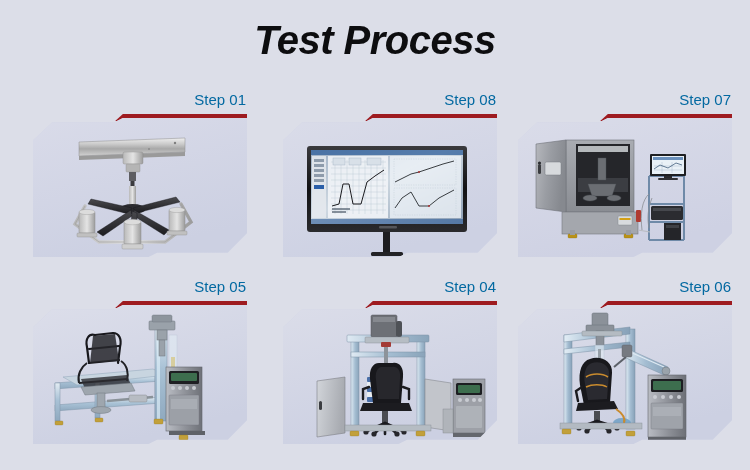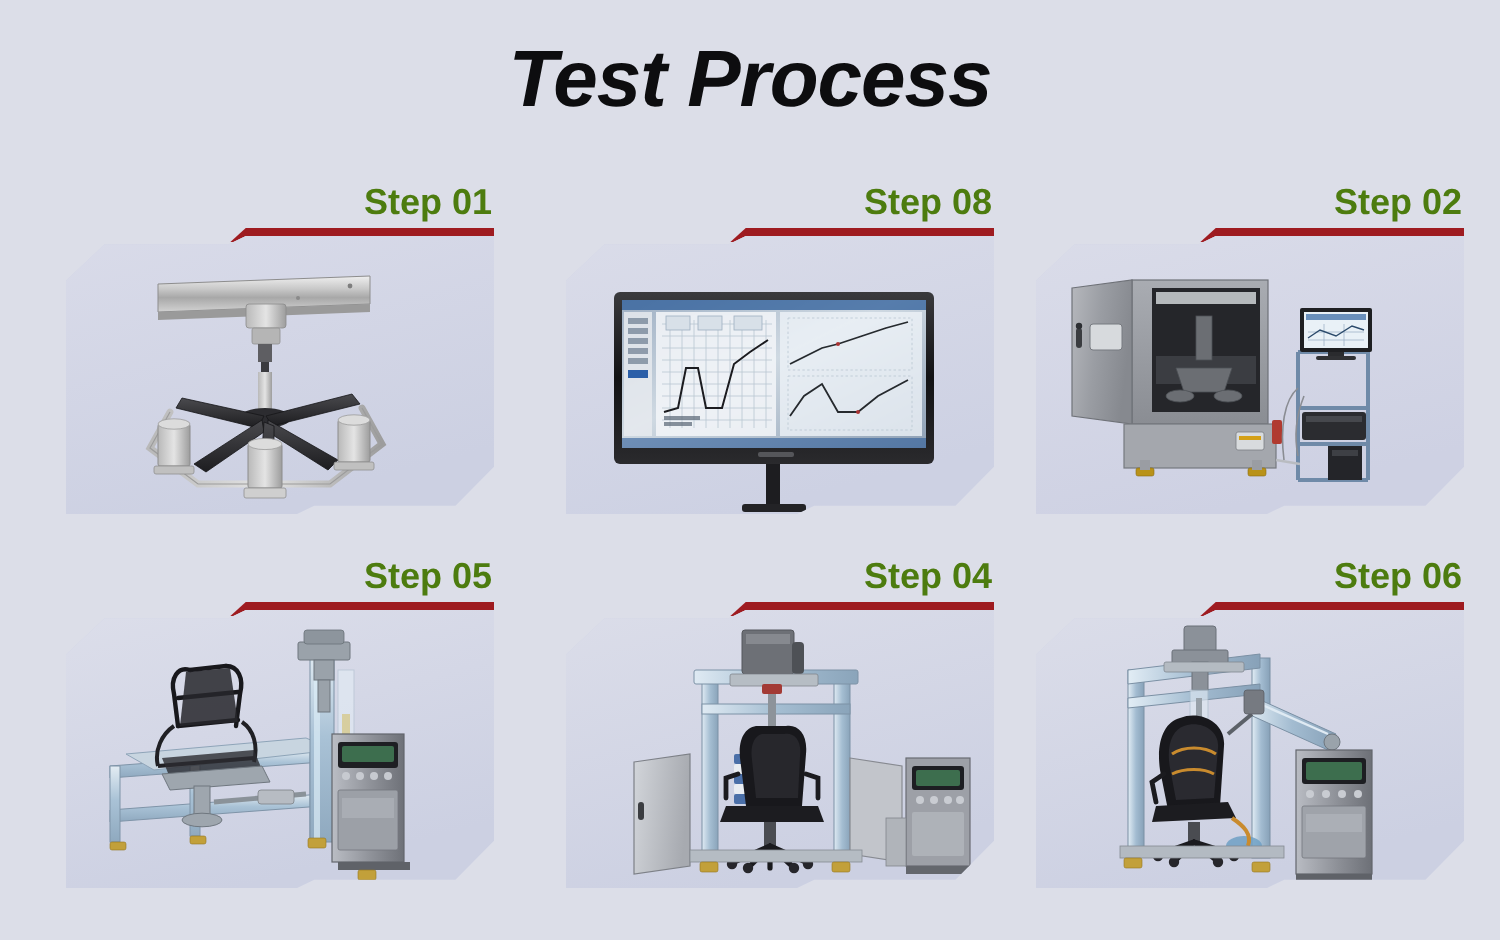--- a/index.html
+++ b/index.html
@@ -38,23 +38,23 @@
   }
   .col-0 { left: 0px; }
   .col-1 { left: 250px; }
   .col-2 { left: 485px; }
   .row-0 { top: 0px; }
   .row-1 { top: 187px; }
 
   .step-label {
     position: absolute;
     top: 0; right: 1px;
-    font-size: 18px;
-    font-weight: bold;
-    color: #4d7c0f;
+    font-size: 15px;
+    font-weight: normal;
+    color: #0369a1;
     letter-spacing: 0px;
     line-height: 1;
   }
 
   .accent-bar {
     position: absolute;
     top: 22px; left: 0; right: 0;
     height: 7px;
     background: #9e1b20;
     clip-path: polygon(42% 0, 100% 0, 100% 100%, 38.4% 100%);
@@ -230,21 +230,21 @@
               <circle cx="146" cy="88" r="1"></circle>
           </g>
 
           <rect x="96" y="108" width="18" height="2.5" rx="1" fill="#55565a"></rect>
         </svg>
       </div>
     </div>
   </div>
 
   <div class="step-card col-2 row-0">
-    <div class="step-label">Step 02</div>
+    <div class="step-label">Step 07</div>
     <div class="accent-bar"></div>
     <div class="card-body">
       <div class="photo">
         <svg viewBox="0 0 214 139" preserveAspectRatio="xMidYMid meet">
           <defs>
             <linearGradient id="s3bg" x1="0" y1="0" x2="0.4" y2="1">
               <stop offset="0" stop-color="#dadce9"></stop>
                 <stop offset="1" stop-color="#ced1e3"></stop>
             </linearGradient>
             <linearGradient id="panelG" x1="0" y1="0" x2="1" y2="0.3">

